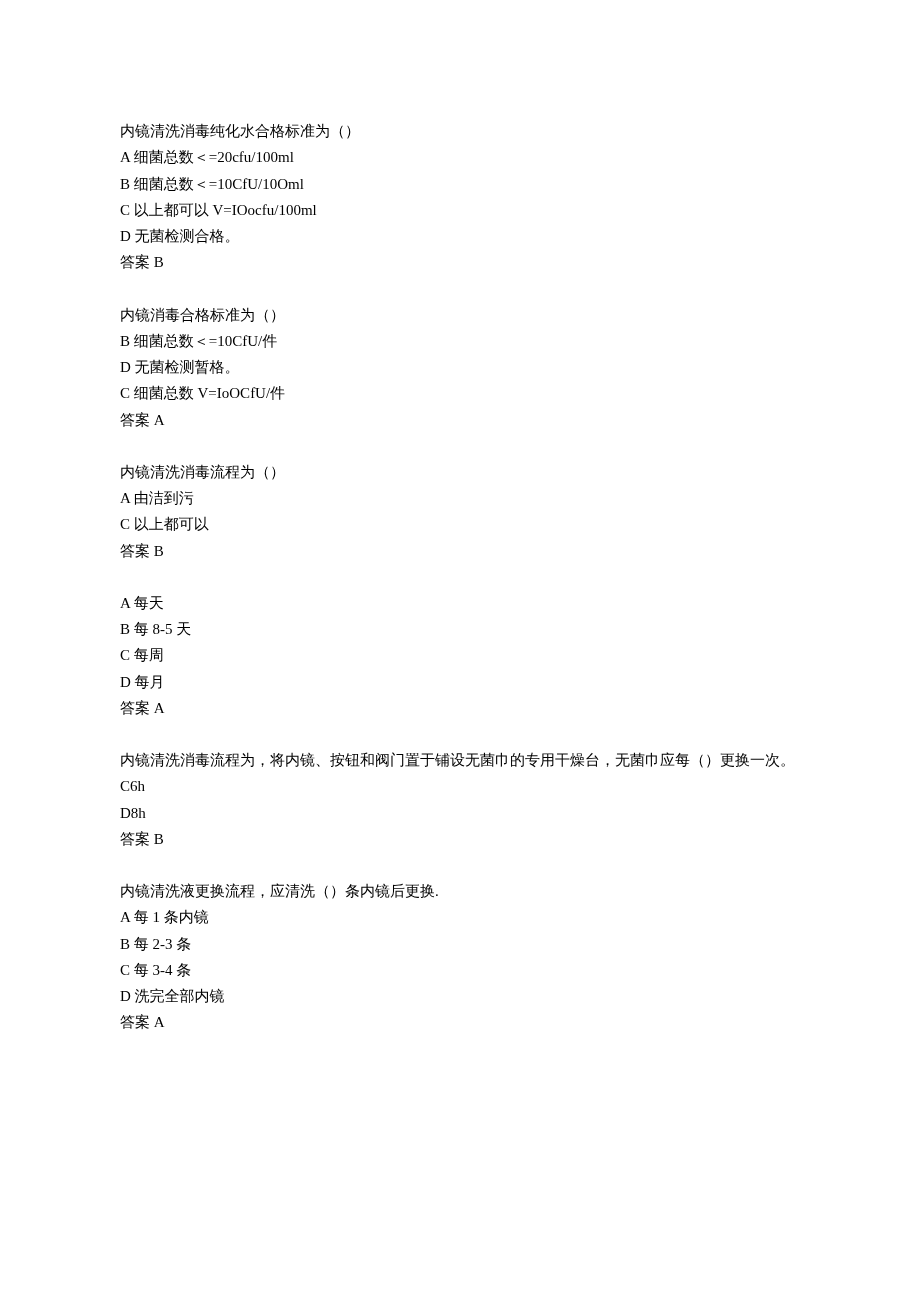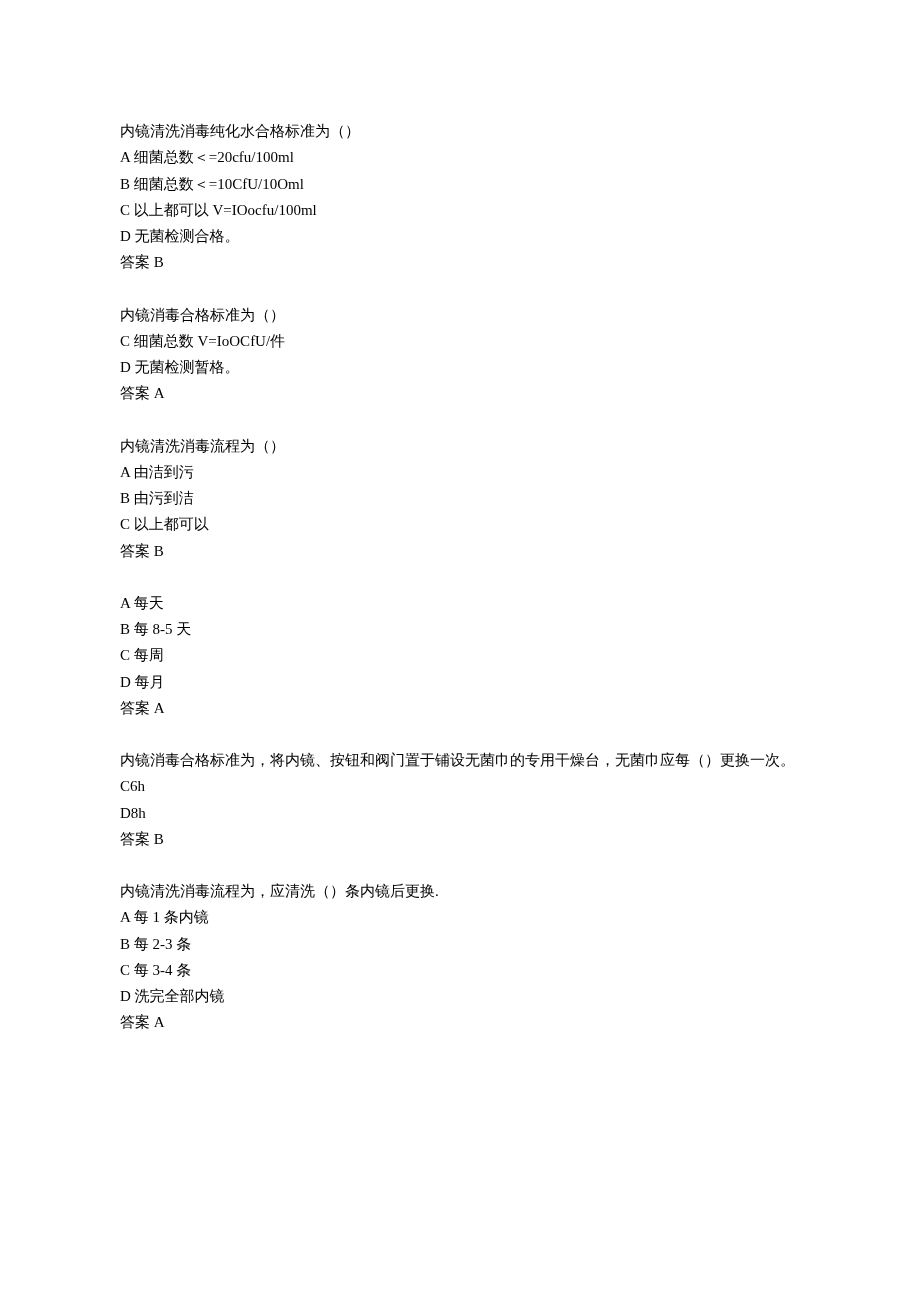--- a/index.html
+++ b/index.html
@@ -33,50 +33,50 @@
     <div class="line">内镜清洗消毒纯化水合格标准为（）</div>
     <div class="line">A 细菌总数＜=20cfu/100ml</div>
     <div class="line">B 细菌总数＜=10CfU/10Oml</div>
     <div class="line">C 以上都可以 V=IOocfu/100ml</div>
     <div class="line">D 无菌检测合格。</div>
     <div class="line">答案 B</div>
   </div>
 
   <div class="question-block">
     <div class="line">内镜消毒合格标准为（）</div>
+    <div class="line">B 细菌总数＜=10CfU/件</div>
+    <div class="line">D 无菌检测暂格。</div>
     <div class="line">C 细菌总数 V=IoOCfU/件</div>
-    <div class="line">D 无菌检测暂格。</div>
     <div class="line">答案 A</div>
   </div>
 
   <div class="question-block">
     <div class="line">内镜清洗消毒流程为（）</div>
     <div class="line">A 由洁到污</div>
-    <div class="line">B 由污到洁</div>
     <div class="line">C 以上都可以</div>
     <div class="line">答案 B</div>
   </div>
 
   <div class="question-block">
     <div class="line">A 每天</div>
     <div class="line">B 每 8-5 天</div>
     <div class="line">C 每周</div>
     <div class="line">D 每月</div>
     <div class="line">答案 A</div>
   </div>
 
   <div class="question-block">
-    <div class="line">内镜消毒合格标准为，将内镜、按钮和阀门置于铺设无菌巾的专用干燥台，无菌巾应每（）更换一次。</div>
+    <div class="line">内镜清洗消毒流程为，将内镜、按钮和阀门置于铺设无菌巾的专用干燥台，无菌巾应每（）更换一次。</div>
     <div class="line">C6h</div>
     <div class="line">D8h</div>
     <div class="line">答案 B</div>
   </div>
 
   <div class="question-block">
-    <div class="line">内镜清洗消毒流程为，应清洗（）条内镜后更换.</div>
+    <div class="line">内镜清洗液更换流程，应清洗（）条内镜后更换.</div>
     <div class="line">A 每 1 条内镜</div>
     <div class="line">B 每 2-3 条</div>
     <div class="line">C 每 3-4 条</div>
     <div class="line">D 洗完全部内镜</div>
     <div class="line">答案 A</div>
   </div>
 
 </div>
 
 </body></html>

